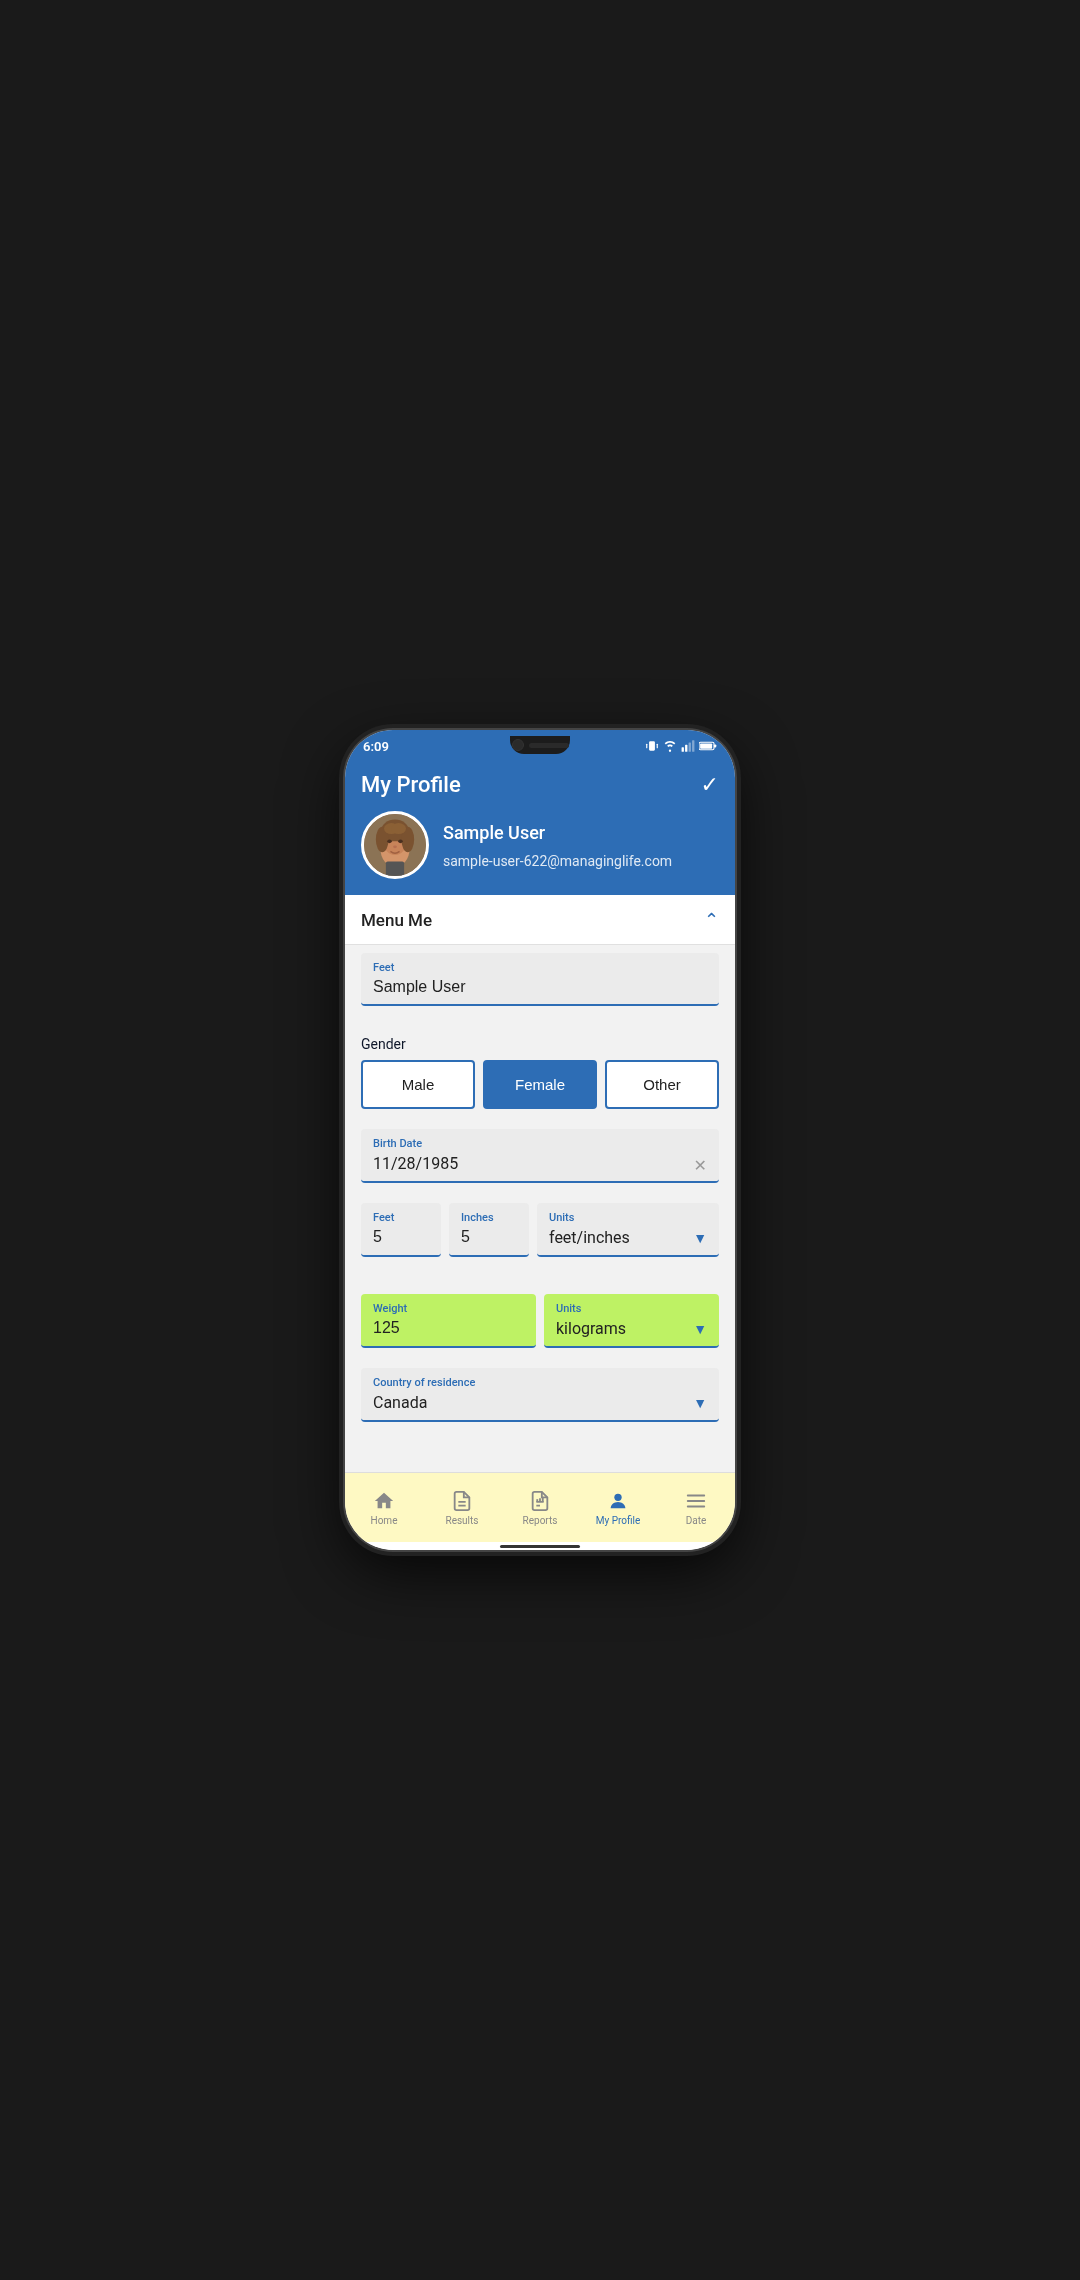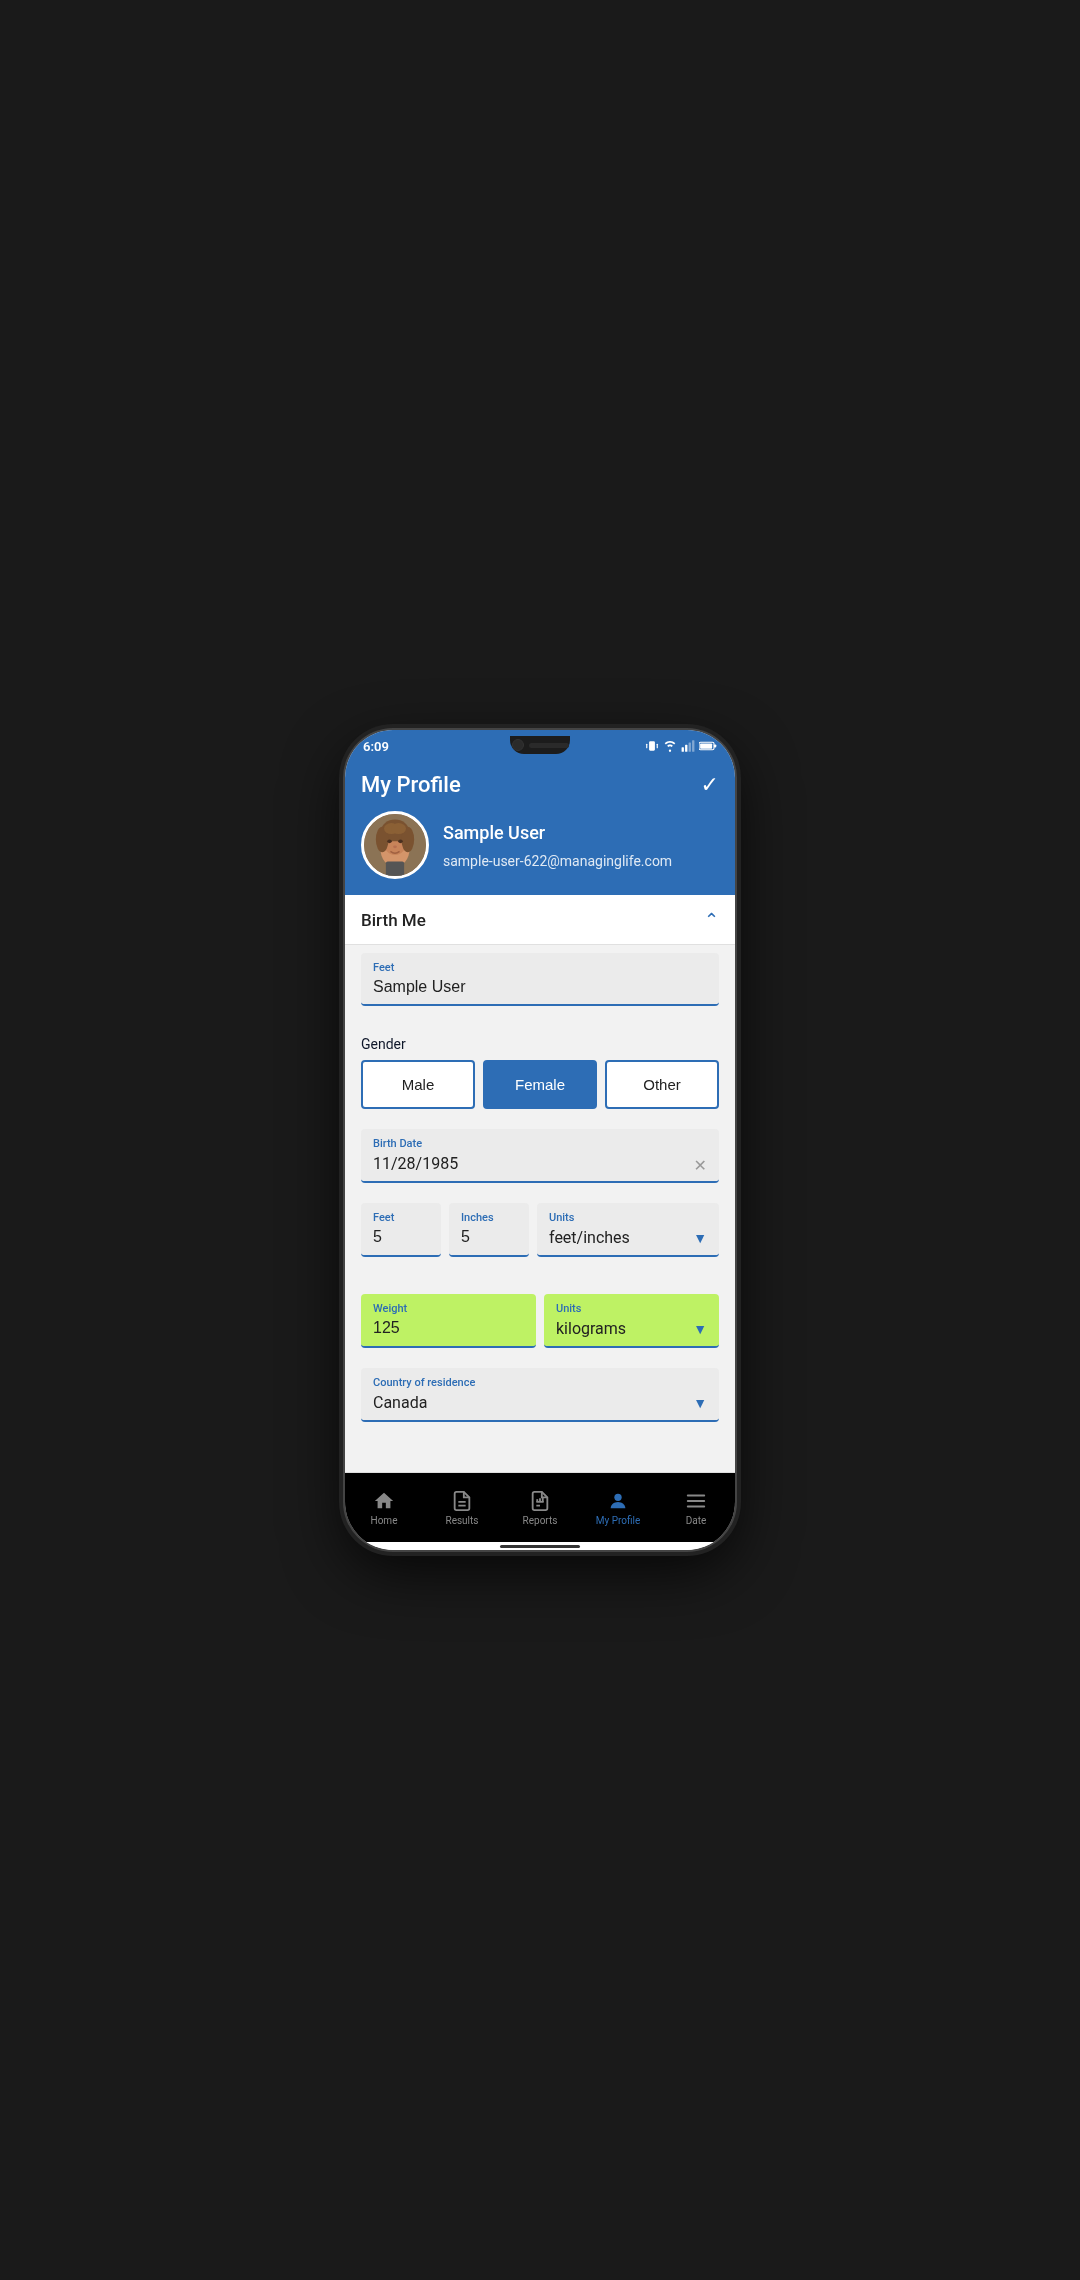--- a/index.html
+++ b/index.html
@@ -266,21 +266,21 @@
       flex: 1;
       background: #bef264;
       border-radius: 4px;
       padding: 8px 12px 6px;
       border-bottom: 2px solid #2d6db5;
       margin-top: 25px;
     }
 
     
     .bottom-nav {
-      background: #000000;
+      background: #fef9c3;
       border-top: 1px solid #ddd;
       display: flex;
       align-items: stretch;
       height: 70px;
       flex-shrink: 0;
     }
 
     .nav-item {
       flex: 1;
       display: flex;
@@ -428,21 +428,21 @@
         <div>
           <div class="user-text-name">Sample User</div>
           <div class="user-text-email">sample-user-622@managinglife.com</div>
         </div>
       </div>
     </div>
 
     <div class="content">
 
       <div class="section-header">
-        <span class="section-title">Birth Me</span>
+        <span class="section-title">Menu Me</span>
         <span class="chevron-up">⌃</span>
       </div>
 
       <div class="form-section">
         <div class="field-group">
           <div class="field-label">Feet</div>
           <input type="text" class="field-value" style="border: none; background: transparent; outline: none; width: 100%; font-size: 16px;" value="Sample User">
         </div>
       </div>
 

